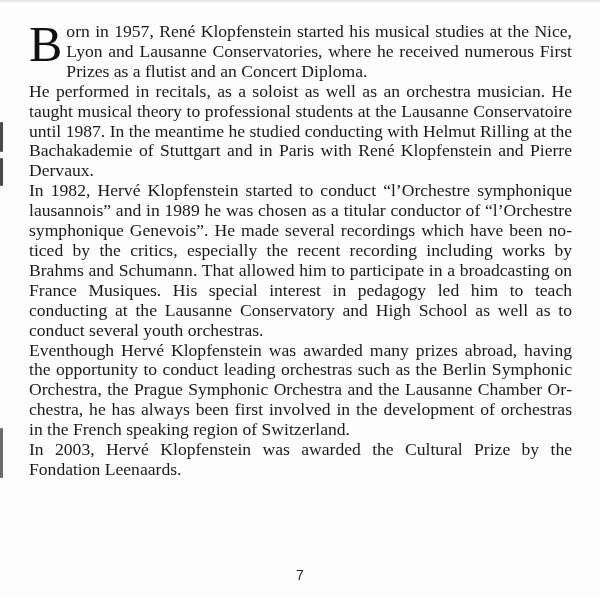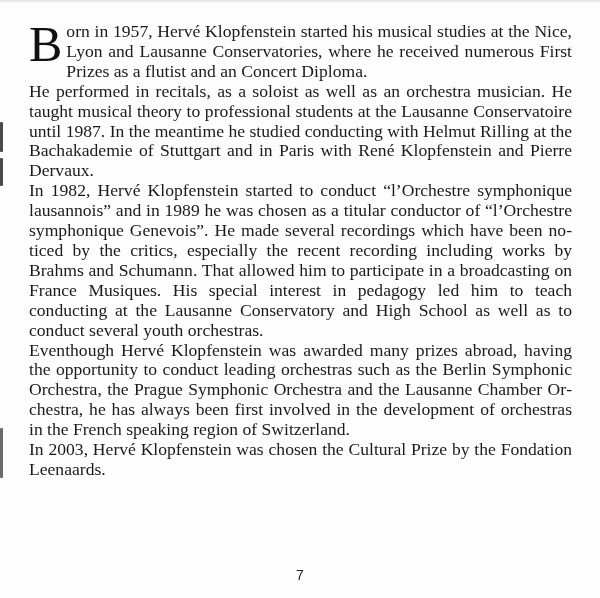--- a/index.html
+++ b/index.html
@@ -67,21 +67,21 @@
 </head>
 <body>
 
 <div class="top-edge"></div>
 <div class="left-mark m1"></div>
 <div class="left-mark m2"></div>
 <div class="left-mark m3"></div>
 
 <div class="page">
   <p>
-    <span class="drop-cap">B</span><span>orn in 1957, Hervé Klopfenstein started his musical studies at the Nice, Lyon and Lausanne Conservatories, where he received numerous First Prizes as a flutist and an Concert Diploma.</span>
+    <span class="drop-cap">B</span><span>orn in 1957, René Klopfenstein started his musical studies at the Nice, Lyon and Lausanne Conservatories, where he received numerous First Prizes as a flutist and an Concert Diploma.</span>
   </p>
   <p>He performed in recitals, as a soloist as well as an orchestra musician. He taught musical theory to professional students at the Lausanne Conservatoire until 1987. In the meantime he studied conducting with Helmut Rilling at the Bachakademie of Stuttgart and in Paris with René Klopfenstein and Pierre Dervaux.</p>
   <p>In 1982, Hervé Klopfenstein started to conduct “l’Orchestre symphonique lausannois” and in 1989 he was chosen as a titular conductor of “l’Orchestre symphonique Genevois”. He made several recordings which have been no­ticed by the critics, especially the recent recording including works by Brahms and Schumann. That allowed him to participate in a broadcasting on France Musiques. His special interest in pedagogy led him to teach conducting at the Lausanne Conservatory and High School as well as to conduct several youth orchestras.</p>
   <p>Eventhough Hervé Klopfenstein was awarded many prizes abroad,  having the opportunity to conduct leading orchestras such as the Berlin Symphonic Orchestra, the Prague Symphonic Orchestra and the Lausanne Chamber Or­chestra, he has always been first involved in the development of orchestras in the French speaking region of Switzerland.</p>
-  <p>In 2003, Hervé Klopfenstein was chosen the Cultural Prize by the Fondation Leenaards.</p>
+  <p>In 2003, Hervé Klopfenstein was awarded the Cultural Prize by the Fondation Leenaards.</p>
 </div>
 
 <div class="page-number">7</div>
 
 </body></html>

